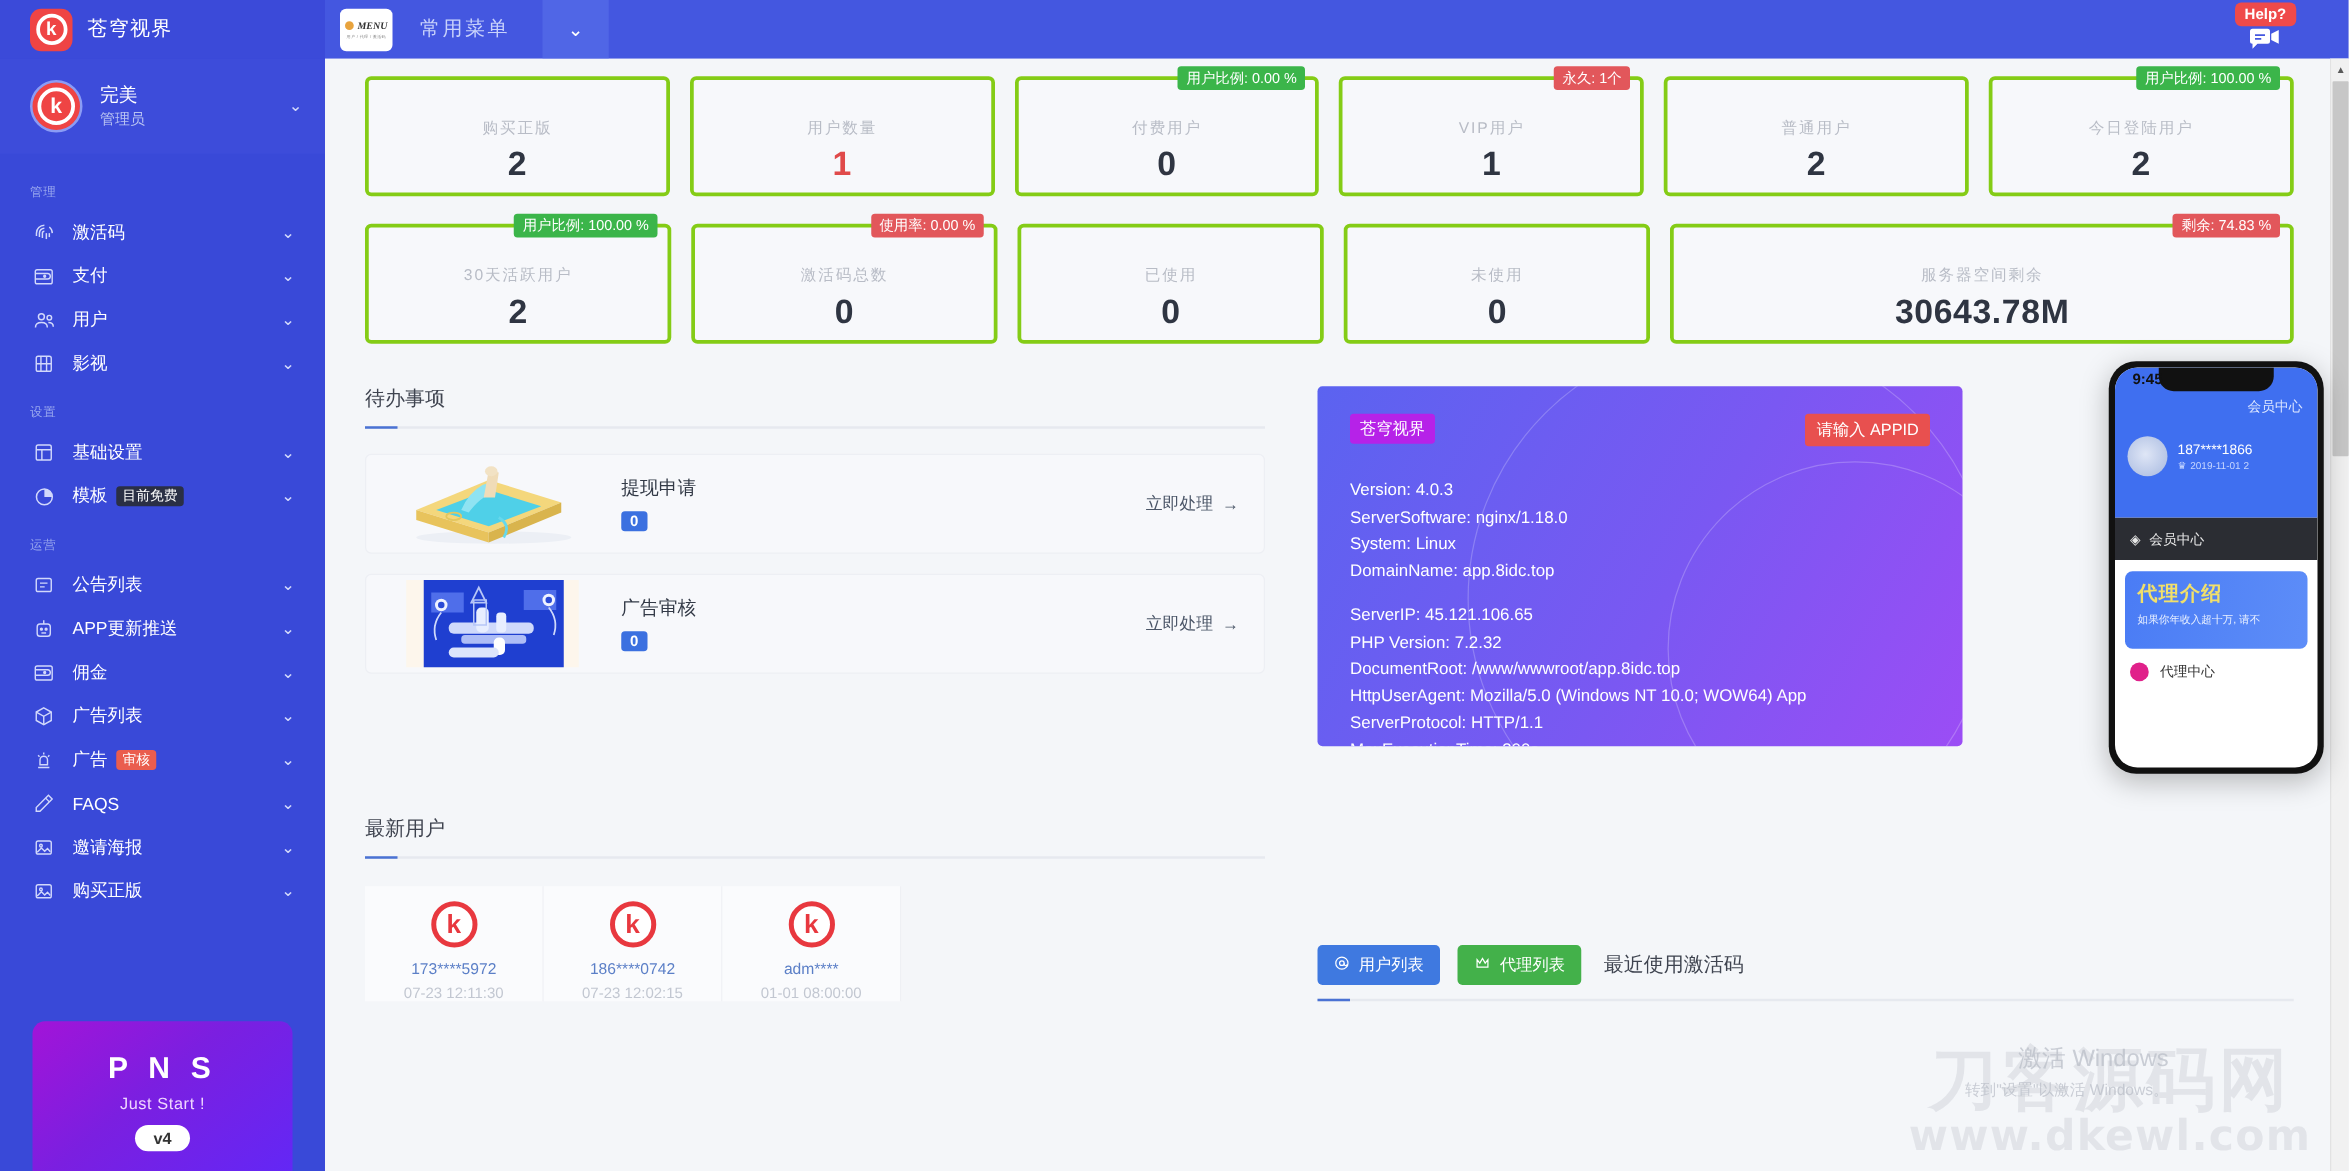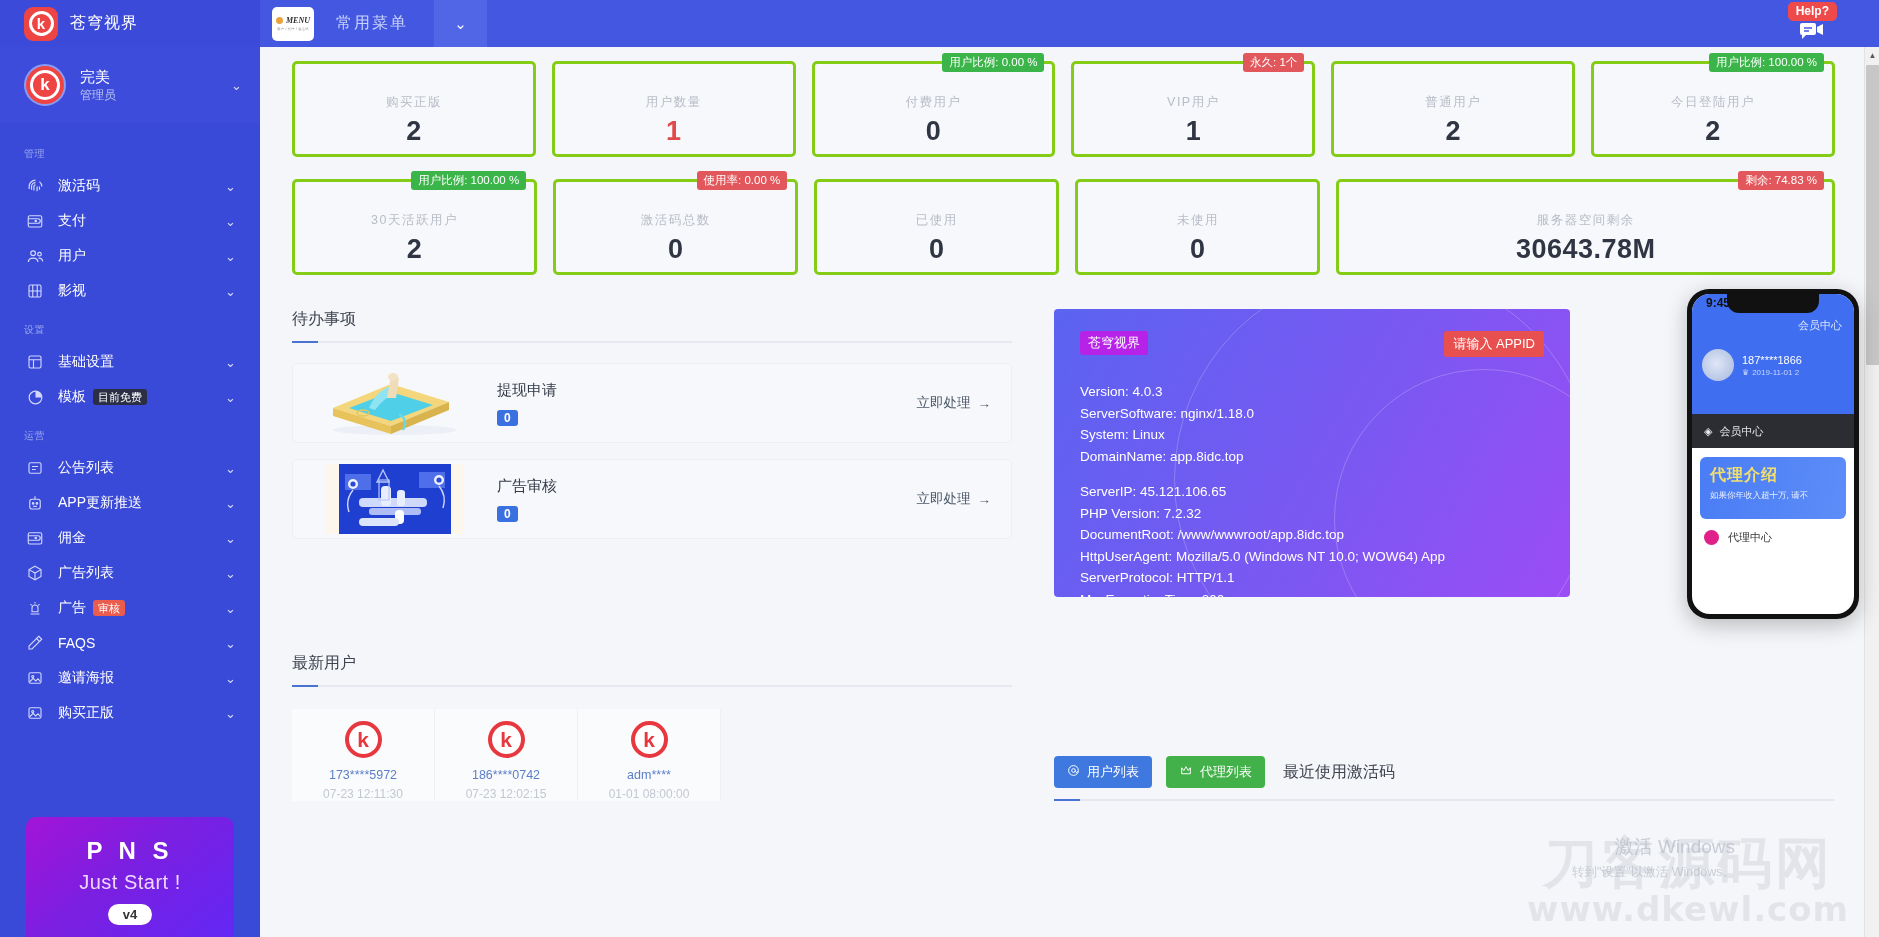--- a/index.html
+++ b/index.html
@@ -74,21 +74,21 @@
   .badge-red  { background:#ea5d4e; }
 
   .promo {
     position:absolute; left:0; right:0; bottom:0;
     margin: 0 26px; height: 120px; border-radius: 10px 10px 0 0;
     background: linear-gradient(140deg, #a214d8 0%, #7b1fe0 45%, #6327f5 100%);
     display:flex; flex-direction:column; align-items:center; justify-content:center;
     padding-top: 8px;
   }
   .promo-title { color:#fff; font-size:24px; font-weight:700; letter-spacing:5px; }
-  .promo-sub { color:#f0d7ff; font-size:20px; margin-top:6px; letter-spacing:.5px; }
+  .promo-sub { color:#f0d7ff; font-size:13px; margin-top:6px; letter-spacing:.5px; }
   .promo-ver {
     margin-top:10px; background:#fff; color:#333; font-size:13px;
     padding:3px 15px; border-radius:12px;font-weight:bold;
   }
 
   
   .main { flex:1; height:937px; display:flex; flex-direction:column; min-width:0; }
   .topbar {
     height:47px; background:#4457e0; display:flex; align-items:center;
     flex:0 0 47px; position:relative;

